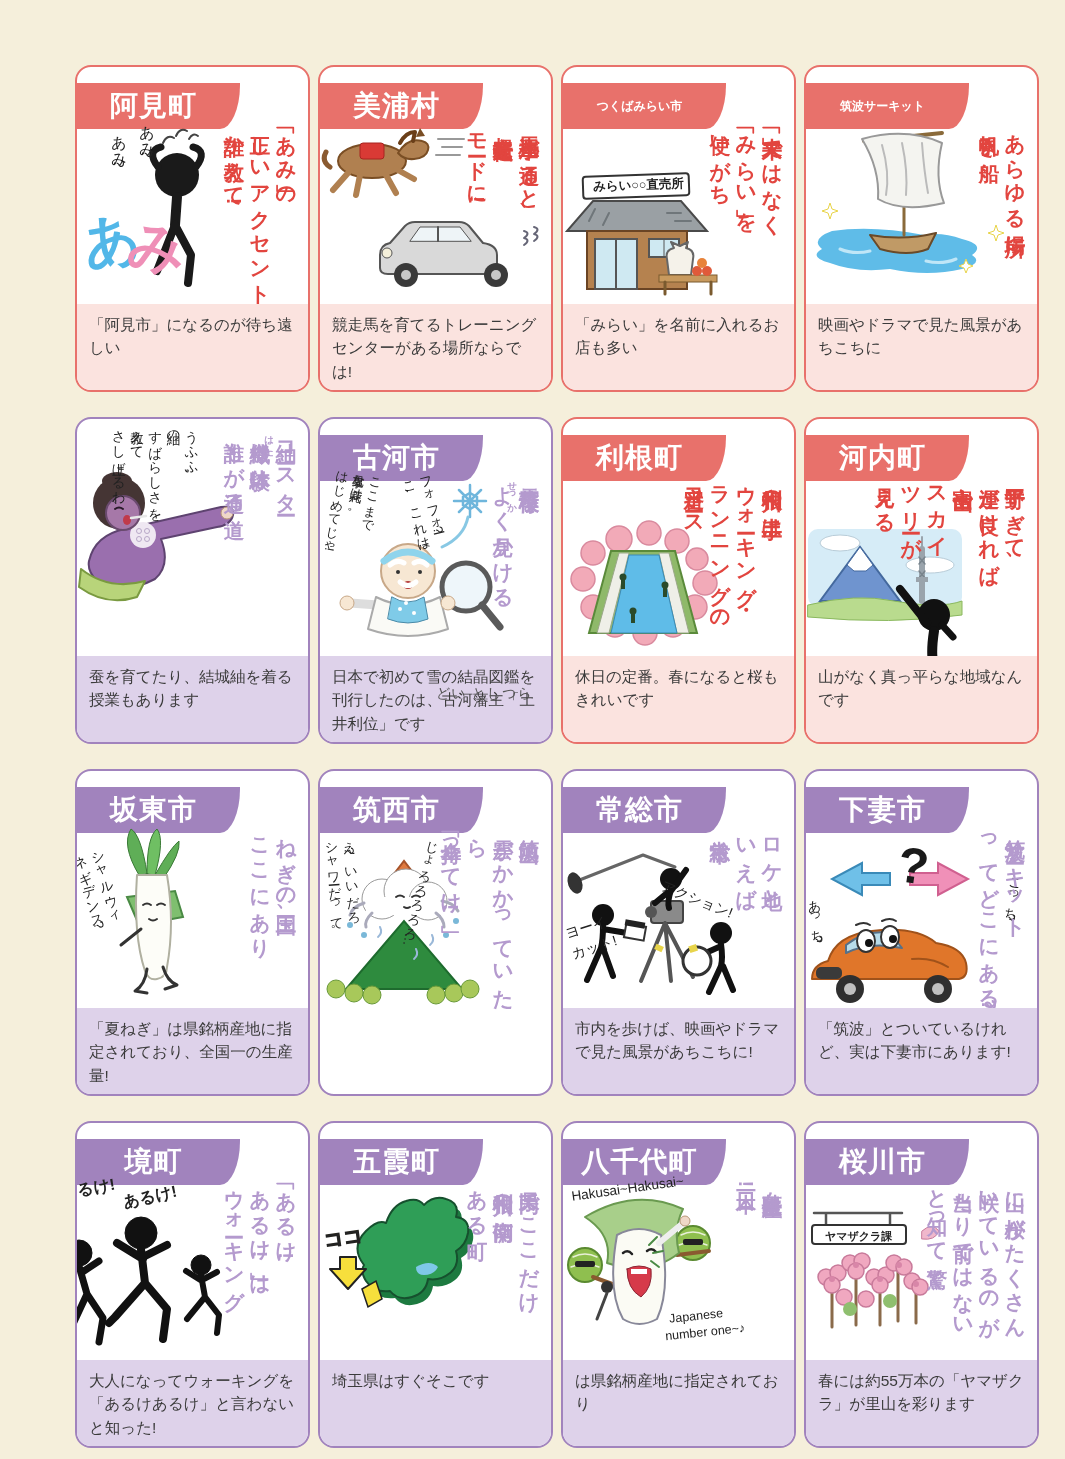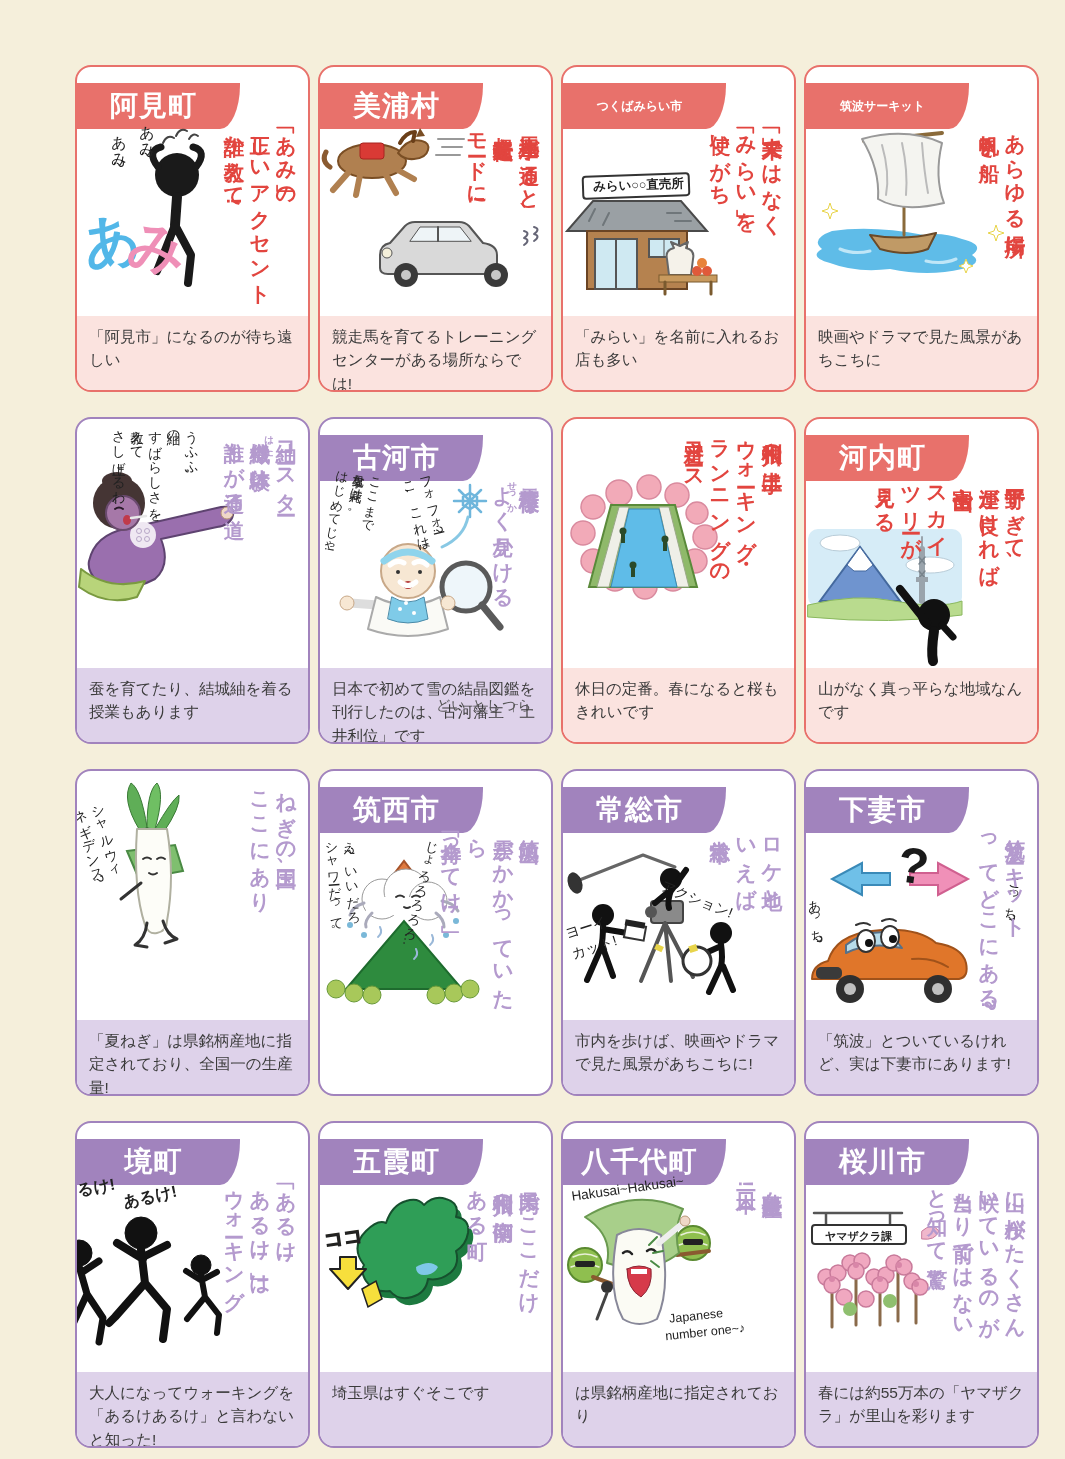--- a/index.html
+++ b/index.html
@@ -14,21 +14,21 @@
   .card.purple{border-color:#a183bd;--head:#a183bd;--txt:#b49ace;--cap:#ded2ea;}
   .head{position:relative;height:46px;flex:none;}
   .tab{position:absolute;left:0;top:16px;width:163px;height:46px;background:var(--head);
        border-bottom-right-radius:20px 44px;display:flex;align-items:center;justify-content:center;}
   .title{color:#fff;font-weight:700;font-size:28px;letter-spacing:1px;padding-right:10px;white-space:nowrap;}
   .title.long{font-size:12px;letter-spacing:0;}
   .body{position:relative;flex:1;overflow:hidden;}
   .catch{position:absolute;top:7px;right:9px;height:198px;writing-mode:vertical-rl;text-orientation:mixed;
          color:var(--txt);font-weight:700;font-size:20.5px;line-height:1.27;letter-spacing:1.5px;}
   .catch span{display:block;}
-  .caption{position:relative;flex:none;height:74px;background:var(--cap);padding:9px 12px;
+  .caption{position:relative;flex:none;height:86px;background:var(--cap);padding:9px 12px;
            box-sizing:border-box;font-size:15.5px;line-height:1.5;color:#3b3b3b;}
   .illo{position:absolute;left:0;top:0;width:231px;height:202px;}
   .illo path,.illo line,.illo polyline{stroke-linecap:round;stroke-linejoin:round;}
   .note{position:absolute;color:#222;white-space:nowrap;font-size:13px;}
   .vnote{writing-mode:vertical-rl;text-orientation:mixed;}
   .vgroup{position:absolute;writing-mode:vertical-rl;text-orientation:mixed;color:#222;
           height:165px;font-size:13px;line-height:1.35;}
   .vgroup span{display:block;}
   .furi{color:var(--txt);font-size:9.5px;font-weight:700;}
   .biga{left:6px;top:90px;font-size:56px;font-weight:800;color:#52b7e8;transform:rotate(-10deg);}
@@ -256,20 +256,25 @@
         <span>よく見かける</span>
       </div>
     </div>
     <div class="caption">
       <span>日本で初めて雪の結晶図鑑を刊行したのは、古河藩主「土井利位」です</span>
       <span class="cap-ruby">どい としつら</span>
     </div>
   </div>
 
   <div class="card red">
+    <div class="head">
+      <div class="tab">
+        <span class="title">利根町</span>
+      </div>
+    </div>
     <div class="body">
       <svg class="illo" viewBox="0 0 231 202">
         <g fill="#f2aab8" stroke="#d98a9e" stroke-width="1.5">
           <circle cx="30" cy="88" r="12"></circle>
               <circle cx="56" cy="74" r="13"></circle>
               <circle cx="86" cy="68" r="12"></circle>
           <circle cx="114" cy="76" r="12"></circle>
               <circle cx="134" cy="94" r="11"></circle>
               <circle cx="142" cy="118" r="12"></circle>
           <circle cx="132" cy="142" r="12"></circle>
@@ -335,20 +340,25 @@
         <span>ツリーが</span>
         <span>見える</span>
       </div>
     </div>
     <div class="caption">
       <span>山がなく真っ平らな地域なんです</span>
     </div>
   </div>
 
   <div class="card purple">
+    <div class="head">
+      <div class="tab">
+        <span class="title">坂東市</span>
+      </div>
+    </div>
     <div class="body">
       <svg class="illo" viewBox="0 0 231 202">
         <path d="M62,58 q-18,-30 -8,-46 q10,6 16,44 z" fill="#5fae57" stroke="#3a7a36"></path>
         <path d="M70,56 q0,-36 10,-44 q8,10 -2,46 z" fill="#6fbf63" stroke="#3a7a36"></path>
         <path d="M78,58 q16,-28 24,-34 q2,12 -16,38 z" fill="#5fae57" stroke="#3a7a36"></path>
         <polygon points="50,80 98,74 106,100 62,108" fill="#7fbf6f" stroke="#4a8a44" stroke-width="2"></polygon>
         <path d="M60,58 q-4,60 8,96 q4,10 12,8 q10,-2 10,-12 q8,-44 0,-92 z" fill="#fdfdf8" stroke="#b0b0a0" stroke-width="2"></path>
         <path d="M66,88 q4,-3 8,0 M80,88 q4,-3 8,0" stroke="#333" stroke-width="2" fill="none"></path>
         <path d="M72,102 q4,3 8,0" stroke="#333" stroke-width="2" fill="none"></path>
         <path d="M64,112 l-20,16" stroke="#333" stroke-width="3" fill="none"></path>

